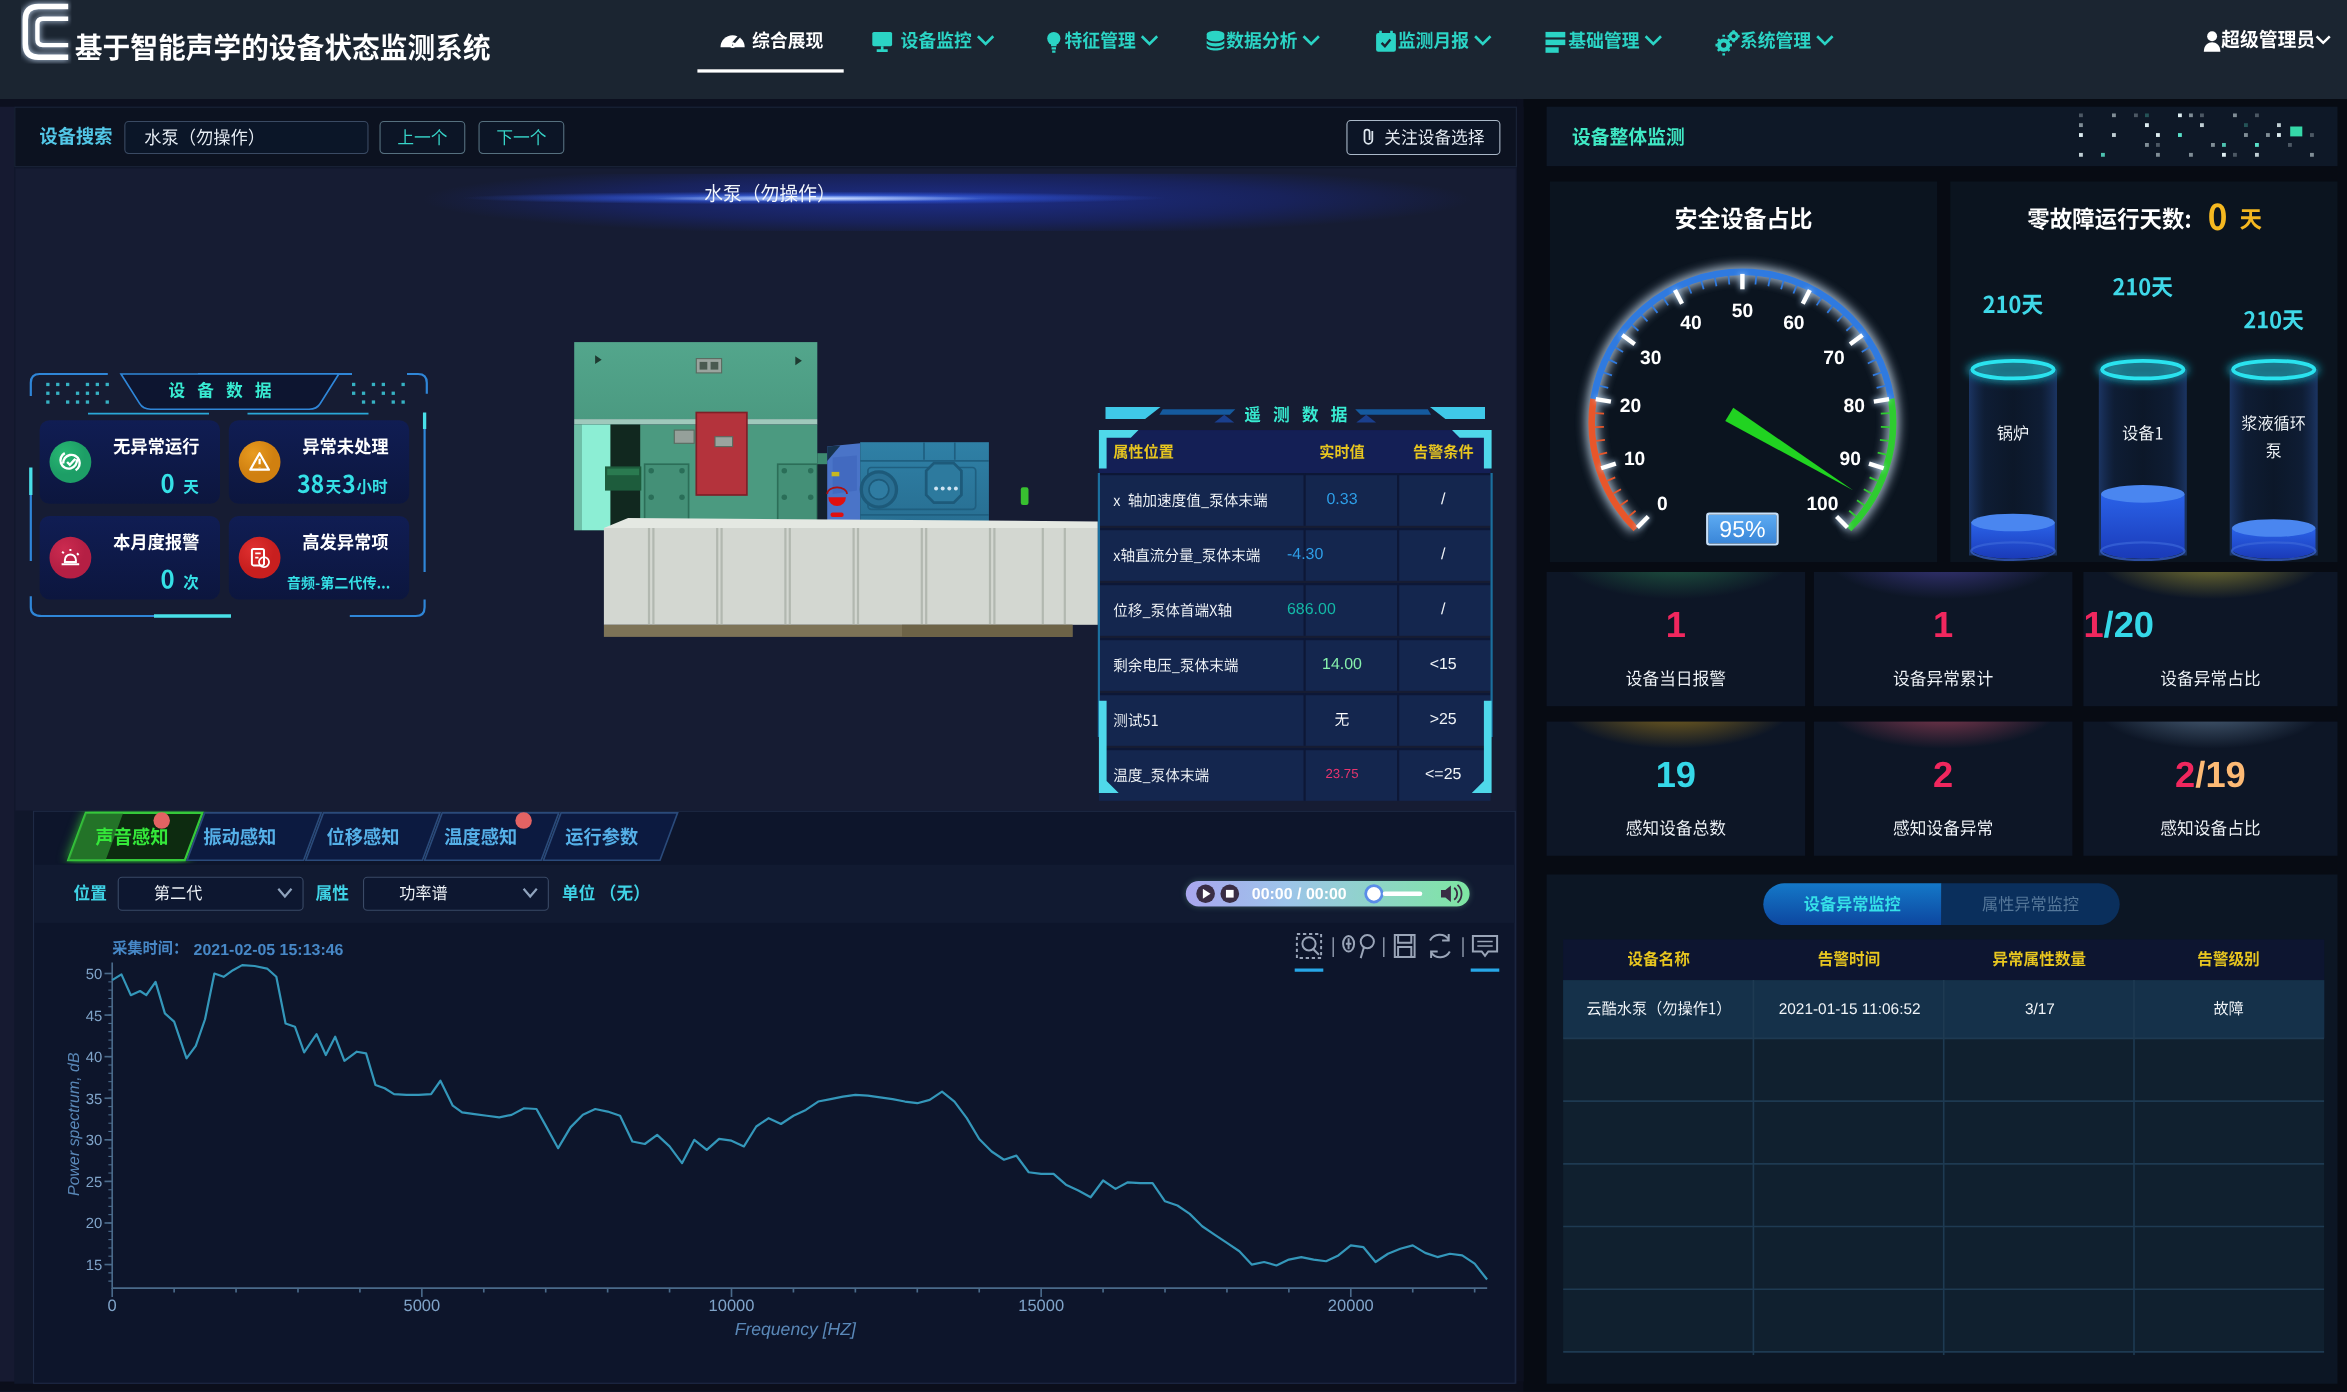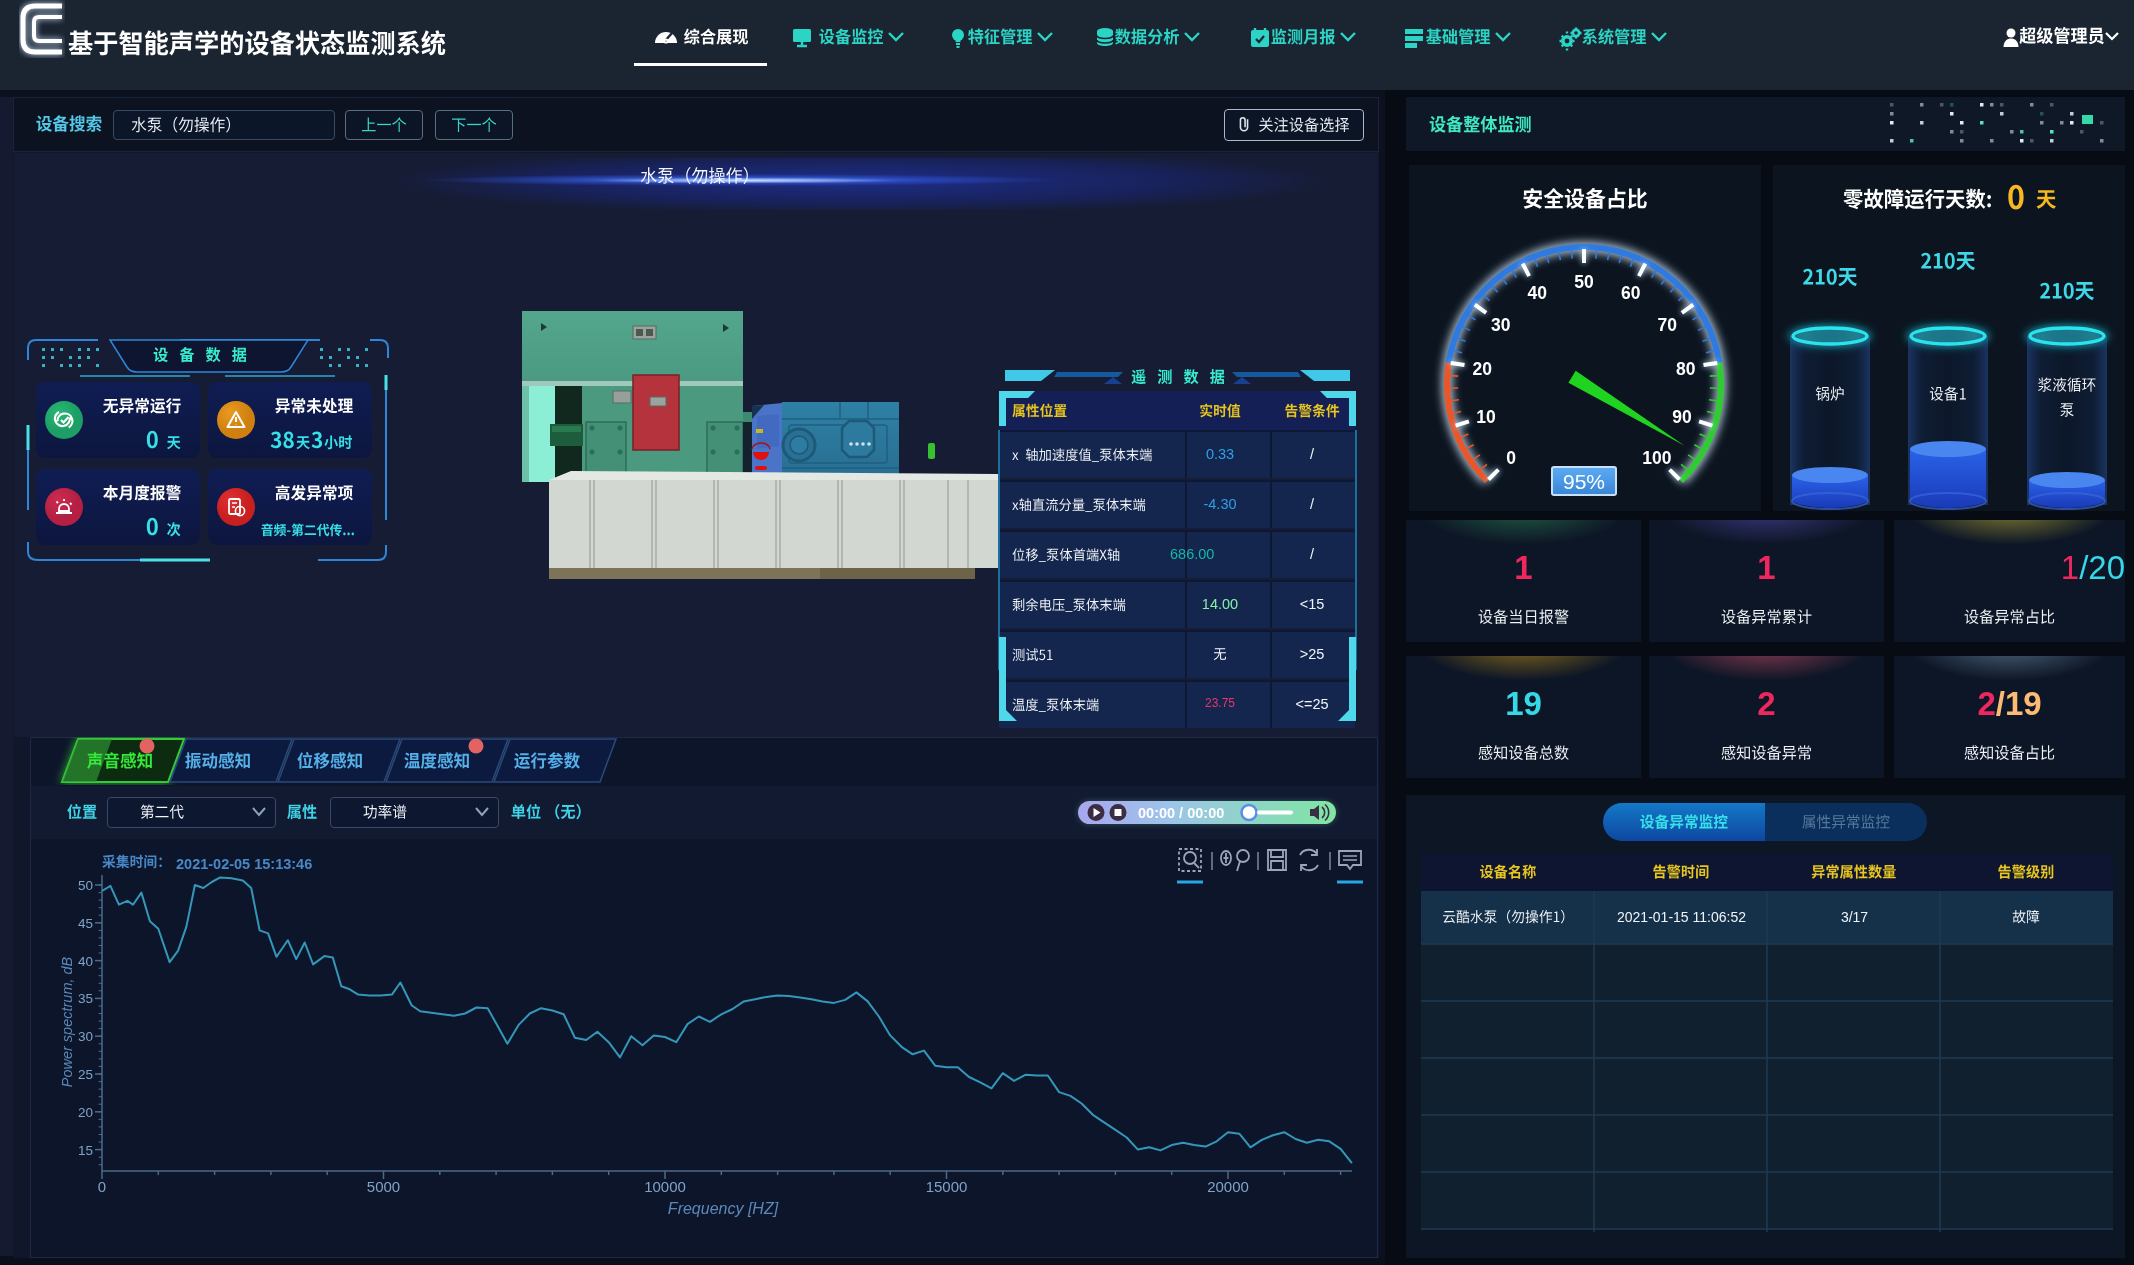--- a/index.html
+++ b/index.html
@@ -294,21 +294,21 @@
 </svg>
 <div class="abs" style="left:999px;top:391px;width:356px;height:39px;background:#141f55"></div>
 <div class="abs" style="left:999px;top:430px;width:356px;height:48px;background:#14264e;border-top:2px solid #0d1736"></div>
 <div class="abs" style="left:1185px;top:430px;width:2px;height:48px;background:#0d1736"></div>
 <div class="abs" style="left:1270px;top:430px;width:2px;height:48px;background:#0d1736"></div>
 <div class="lat" style="left:1170px;top:446px;width:100px;text-align:center;font-size:14.5px;color:#2e9fe8">0.33</div>
 <div class="lat" style="left:1272px;top:446px;width:80px;text-align:center;font-size:14.5px;color:#f0f4f8">/</div>
 <div class="abs" style="left:999px;top:480px;width:356px;height:48px;background:#14264e;border-top:2px solid #0d1736"></div>
 <div class="abs" style="left:1185px;top:480px;width:2px;height:48px;background:#0d1736"></div>
 <div class="abs" style="left:1270px;top:480px;width:2px;height:48px;background:#0d1736"></div>
-<div class="lat" style="left:1170px;top:496px;width:100px;text-align:center;font-size:14.5px;color:#2e9fe8">-4.30</div>
+<div class="lat" style="left:1170px;top:496px;width:100px;text-align:left;font-size:14.5px;color:#2e9fe8">-4.30</div>
 <div class="lat" style="left:1272px;top:496px;width:80px;text-align:center;font-size:14.5px;color:#f0f4f8">/</div>
 <div class="abs" style="left:999px;top:530px;width:356px;height:48px;background:#14264e;border-top:2px solid #0d1736"></div>
 <div class="abs" style="left:1185px;top:530px;width:2px;height:48px;background:#0d1736"></div>
 <div class="abs" style="left:1270px;top:530px;width:2px;height:48px;background:#0d1736"></div>
 <div class="lat" style="left:1170px;top:546px;width:100px;text-align:left;font-size:14.5px;color:#14b8a6">686.00</div>
 <div class="lat" style="left:1272px;top:546px;width:80px;text-align:center;font-size:14.5px;color:#f0f4f8">/</div>
 <div class="abs" style="left:999px;top:580px;width:356px;height:48px;background:#14264e;border-top:2px solid #0d1736"></div>
 <div class="abs" style="left:1185px;top:580px;width:2px;height:48px;background:#0d1736"></div>
 <div class="abs" style="left:1270px;top:580px;width:2px;height:48px;background:#0d1736"></div>
 <div class="lat" style="left:1170px;top:596px;width:100px;text-align:center;font-size:14.5px;color:#86efac">14.00</div>
@@ -619,21 +619,21 @@
       <ellipse cx="2067" cy="336" rx="32" ry="6" fill="none" stroke="#31e8f2" stroke-width="2" opacity="0.8" filter="url(#cg)"></ellipse>
       <path d="M2029 480 h76 v19 a38 9 0 0 1 -76 0 z" fill="url(#liq)"></path>
       <ellipse cx="2067" cy="480" rx="38" ry="8" fill="#4a86f0"></ellipse>
       <ellipse cx="2067" cy="501" rx="38" ry="8" fill="none" stroke="#3a66d8" stroke-width="2" opacity="0.7"></ellipse>
     </svg>
 <div class="abs" style="left:1406px;top:520px;width:235px;height:122px;background-color:#0d1626;background-image:radial-gradient(ellipse 62% 42% at 50% -10%, #2e8b5799, transparent 72%)"></div>
 <div class="lat" style="left:1406px;top:549px;width:235px;text-align:center;font-size:33px;font-weight:bold;color:#f0275e">1</div>
 <div class="abs" style="left:1649px;top:520px;width:235px;height:122px;background-color:#0d1626;background-image:radial-gradient(ellipse 62% 42% at 50% -10%, #5b4fc099, transparent 72%)"></div>
 <div class="lat" style="left:1649px;top:549px;width:235px;text-align:center;font-size:33px;font-weight:bold;color:#f0275e">1</div>
 <div class="abs" style="left:1894px;top:520px;width:231px;height:122px;background-color:#0d1626;background-image:radial-gradient(ellipse 62% 42% at 50% -10%, #d4c43a99, transparent 72%)"></div>
-<div class="lat" style="left:1894px;top:549px;width:231px;text-align:right;font-size:33px;font-weight:normal;color:#f0275e">1<span style="color:#35d8e8">/20</span></div>
+<div class="lat" style="left:1894px;top:549px;width:231px;text-align:left;font-size:33px;font-weight:bold;color:#f0275e">1<span style="color:#35d8e8">/20</span></div>
 <div class="abs" style="left:1406px;top:656px;width:235px;height:122px;background-color:#0d1626;background-image:radial-gradient(ellipse 62% 42% at 50% -10%, #d4a01799, transparent 72%)"></div>
 <div class="lat" style="left:1406px;top:685px;width:235px;text-align:center;font-size:33px;font-weight:bold;color:#35d8e8">19</div>
 <div class="abs" style="left:1649px;top:656px;width:235px;height:122px;background-color:#0d1626;background-image:radial-gradient(ellipse 62% 42% at 50% -10%, #e0557099, transparent 72%)"></div>
 <div class="lat" style="left:1649px;top:685px;width:235px;text-align:center;font-size:33px;font-weight:bold;color:#f0275e">2</div>
 <div class="abs" style="left:1894px;top:656px;width:231px;height:122px;background-color:#0d1626;background-image:radial-gradient(ellipse 62% 42% at 50% -10%, #7a9ab899, transparent 72%)"></div>
 <div class="lat" style="left:1894px;top:685px;width:231px;text-align:center;font-size:33px;font-weight:bold;color:#f0275e">2<span style="color:#fdba74">/19</span></div>
 <div class="abs" style="left:1406px;top:795px;width:719px;height:463px;background:#0c1624"></div>
 <div class="abs" style="left:1603px;top:803px;width:162px;height:38px;background:linear-gradient(180deg,#1478c8,#0d47a0);border-radius:19px 0 0 19px"></div>
 <div class="abs" style="left:1765px;top:803px;width:162px;height:38px;background:#0a2f5c;border-radius:0 19px 19px 0"></div>
 <div class="abs" style="left:1421px;top:854px;width:692px;height:37px;background:#0d1530"></div>

